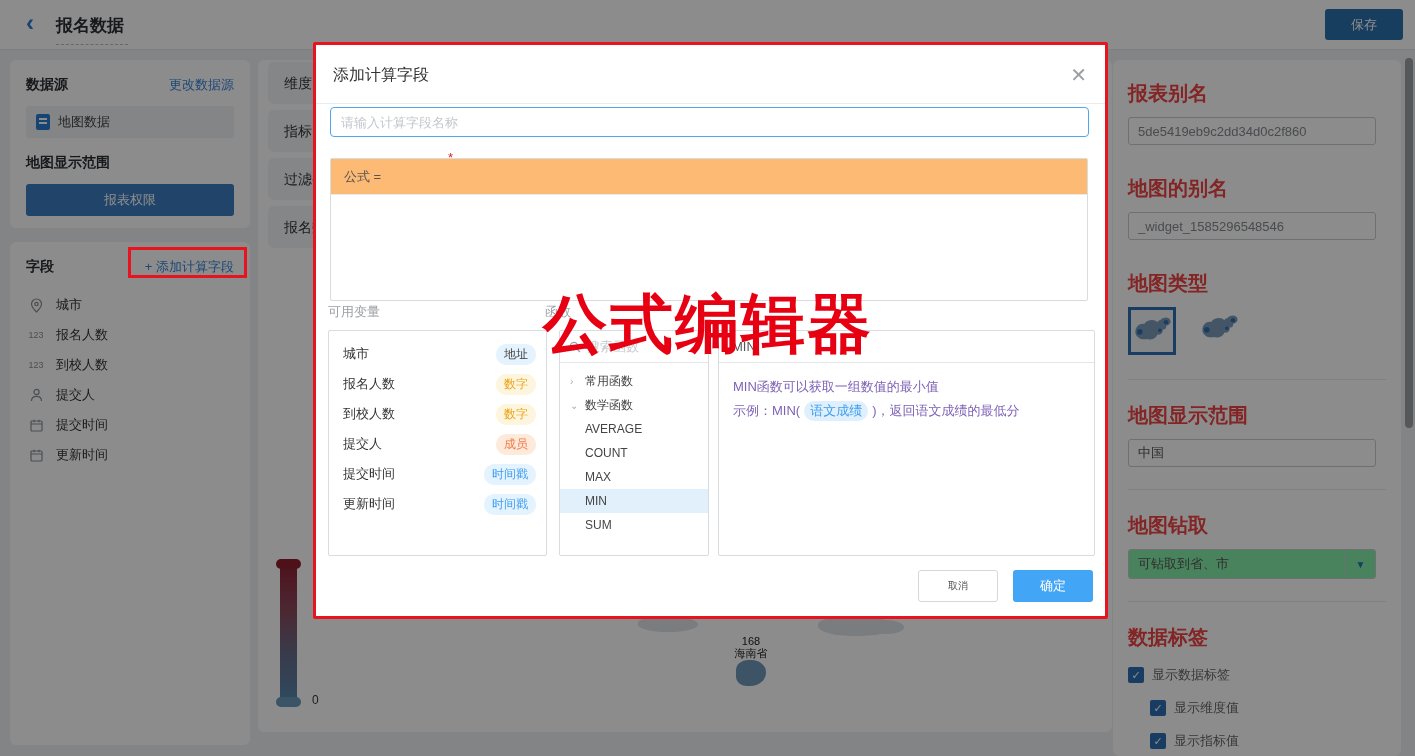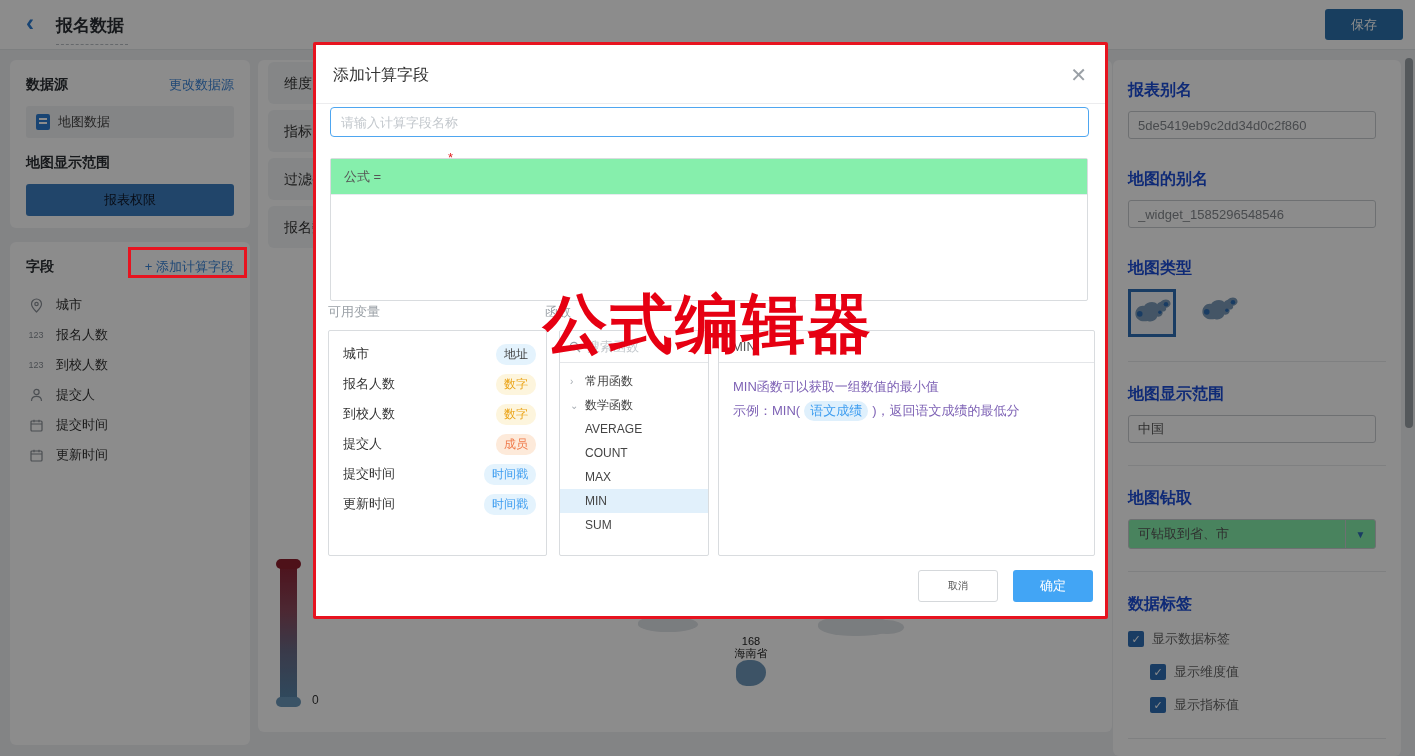--- a/index.html
+++ b/index.html
@@ -16,21 +16,21 @@
 .card{position:absolute;background:#fff;border-radius:6px}
 
 
 .lcard1{left:10px;top:60px;width:240px;height:168px;padding:16px}
 .row-between{display:flex;justify-content:space-between;align-items:center}
 .bold-label{font-weight:bold;font-size:14px;color:#2b2f33}
 .link{color:#3a84d8;font-size:13px;cursor:pointer}
 .ds-row{margin-top:12px;height:32px;background:#f1f2f4;border-radius:3px;display:flex;align-items:center;padding:0 10px;gap:8px;color:#444}
 .doc-icon{width:14px;height:16px;background:#2d7dd2;border-radius:2px;position:relative;flex:0 0 auto}
 .doc-icon::after{content:"";position:absolute;left:3px;top:4px;width:8px;height:2px;background:#fff;box-shadow:0 4px 0 #fff}
-.perm-btn{margin-top:12px;width:100%;height:32px;background:#3d7fc1;color:#0f172a;border:none;border-radius:3px;font-size:13px}
+.perm-btn{margin-top:12px;width:100%;height:32px;background:#3d7fc1;color:#ffffff;border:none;border-radius:3px;font-size:13px}
 .lcard2{left:10px;top:242px;width:240px;height:503px;padding:16px}
 .field-list{margin-top:14px}
 .field-row{display:flex;align-items:center;gap:10px;height:30px;color:#333}
 .f-icon{width:20px;color:#8a9097;font-size:13px;text-align:center;flex:0 0 auto}
 .icon-123{font-size:9px;letter-spacing:0;color:#8a9097}
 .f-icon svg{display:block;margin:0 auto}
 
 
 .mcard{left:258px;top:60px;width:854px;height:672px}
 .chip{position:absolute;left:10px;width:200px;height:42px;background:#f2f4f6;border-radius:6px;line-height:42px;padding-left:16px;font-size:14px;color:#333}
@@ -38,21 +38,21 @@
 .legend-cap{position:absolute;left:18px;width:25px;height:10px;border-radius:5px}
 .cap-top{top:499px;background:#8e1f2e}
 .cap-bot{top:637px;background:#6b98ba}
 .legend-zero{position:absolute;left:54px;top:633px;font-size:12px;color:#333}
 .prov{position:absolute;background:#dfe3e7;border-radius:45% 55% 50% 50%}
 .hainan{position:absolute;left:478px;top:600px;width:30px;height:26px;background:#6f98ba;border-radius:45% 55% 60% 40%}
 .hainan-label{position:absolute;left:448px;top:575px;width:90px;text-align:center;font-size:11px;line-height:12px;color:#222}
 
 
 .rcard{left:1113px;top:60px;width:288px;height:696px;padding:14px 15px 0 15px;overflow:hidden}
-.rcard h3{font-size:16px;color:#1d4ed8;margin-top:22px}
+.rcard h3{font-size:20px;color:#ef4444;margin-top:22px}
 .rcard h3:first-child{margin-top:6px}
 .tinput{margin-top:10px;width:248px;height:28px;border:1px solid #c9ccd0;border-radius:3px;background:#fff;color:#85898e;font-size:13px;padding:0 9px;font-family:inherit}
 .dark-input{color:#555}
 .thumbs{margin-top:10px;display:flex;align-items:flex-start;gap:22px;height:50px}
 .thumb-box{width:48px;height:48px;border:3px solid #2f6eb5;background:#f3f5f7;display:flex;align-items:center;justify-content:center}
 .thumb-plain{padding-top:6px}
 .hr{border:none;border-top:1px solid #e8eaec;margin-top:22px}
 .select{margin-top:10px;width:248px;height:30px;border:1px solid #c9ccd0;border-radius:3px;background:#86efac;display:flex;align-items:center}
 .select .val{flex:1;padding-left:9px;color:#555}
 .select .caret{width:30px;height:100%;border-left:1px solid #c9ccd0;display:flex;align-items:center;justify-content:center;color:#2f6eb5;font-size:10px}
@@ -65,21 +65,21 @@
 .overlay{position:absolute;inset:0;background:rgba(0,0,0,0.45);z-index:10}
 
 
 .modal{position:absolute;left:313px;top:42px;width:795px;height:577px;background:#fff;border:3px solid #e7131f;border-radius:2px;z-index:20}
 .m-title{position:absolute;left:17px;top:20px;font-size:16px;color:#333}
 .m-close{position:absolute;right:18px;top:18px;font-size:20px;color:#9aa0a6;cursor:pointer}
 .m-divider{position:absolute;left:0;top:58px;width:100%;border-top:1px solid #ececee}
 .name-input{position:absolute;left:14px;top:62px;width:759px;height:30px;border:1px solid #4ea6f0;border-radius:4px;font-size:13px;color:#444;padding:0 10px;font-family:inherit}
 .name-input::placeholder{color:#c3c8cd}
 .formula-box{position:absolute;left:14px;top:113px;width:758px;height:143px;border:1px solid #d9dcdf;border-radius:2px}
-.formula-head{height:36px;background:#86efac;display:flex;align-items:center;padding-left:13px;color:#555;border-bottom:1px solid #e6ebef}
+.formula-head{height:36px;background:#fdba74;display:flex;align-items:center;padding-left:13px;color:#555;border-bottom:1px solid #e6ebef}
 .req-mark{position:absolute;left:117px;top:-9px;color:#e02020;font-size:13px}
 .col-label{position:absolute;top:258px;color:#9aa0a6;font-size:13px}
 .mbox{position:absolute;top:285px;height:226px;border:1px solid #d9dcdf;border-radius:2px;background:#fff;overflow:hidden}
 .varbox{left:12px;width:219px;padding:8px 0}
 .var-row{display:flex;align-items:center;justify-content:space-between;height:30px;padding:0 10px 0 14px}
 .badge{font-size:12px;padding:2px 8px;border-radius:10px}
 .b-addr{color:#404040;background:#e4f3fd}
 .b-num{color:#eba417;background:#fdf5dd}
 .b-member{color:#f07a4a;background:#fdeada}
 .b-time{color:#3d9df0;background:#e4f3fd}

